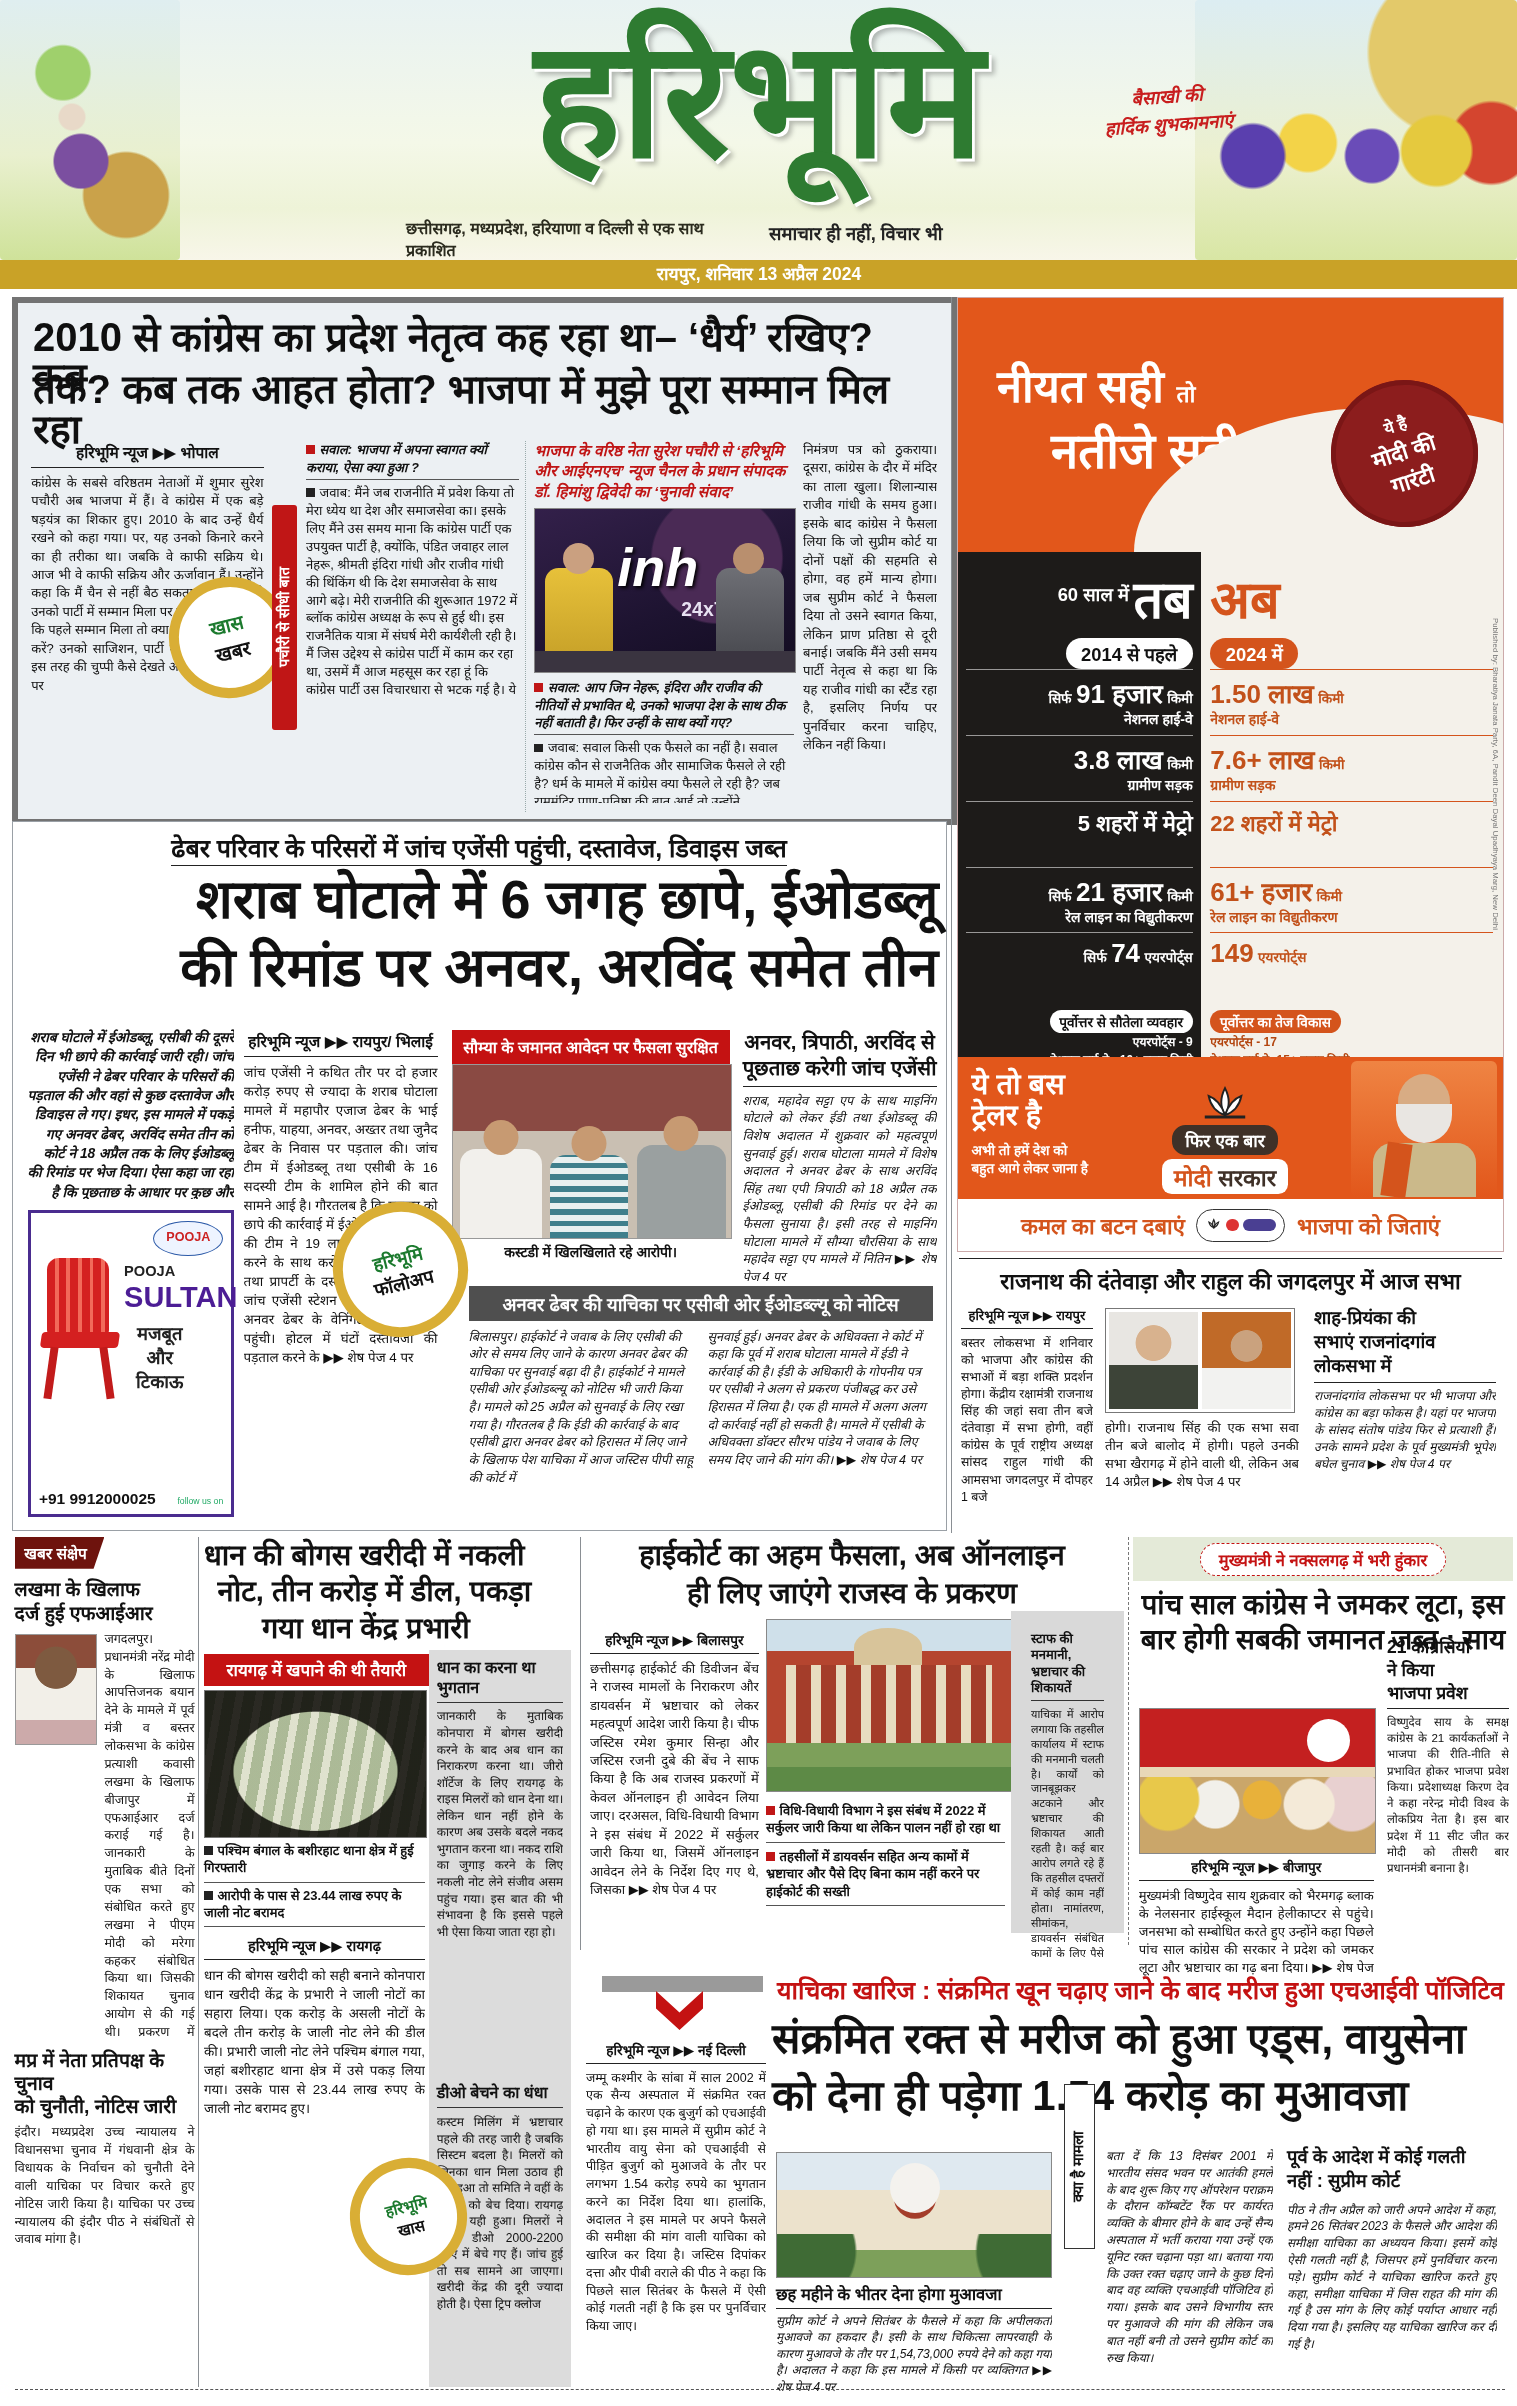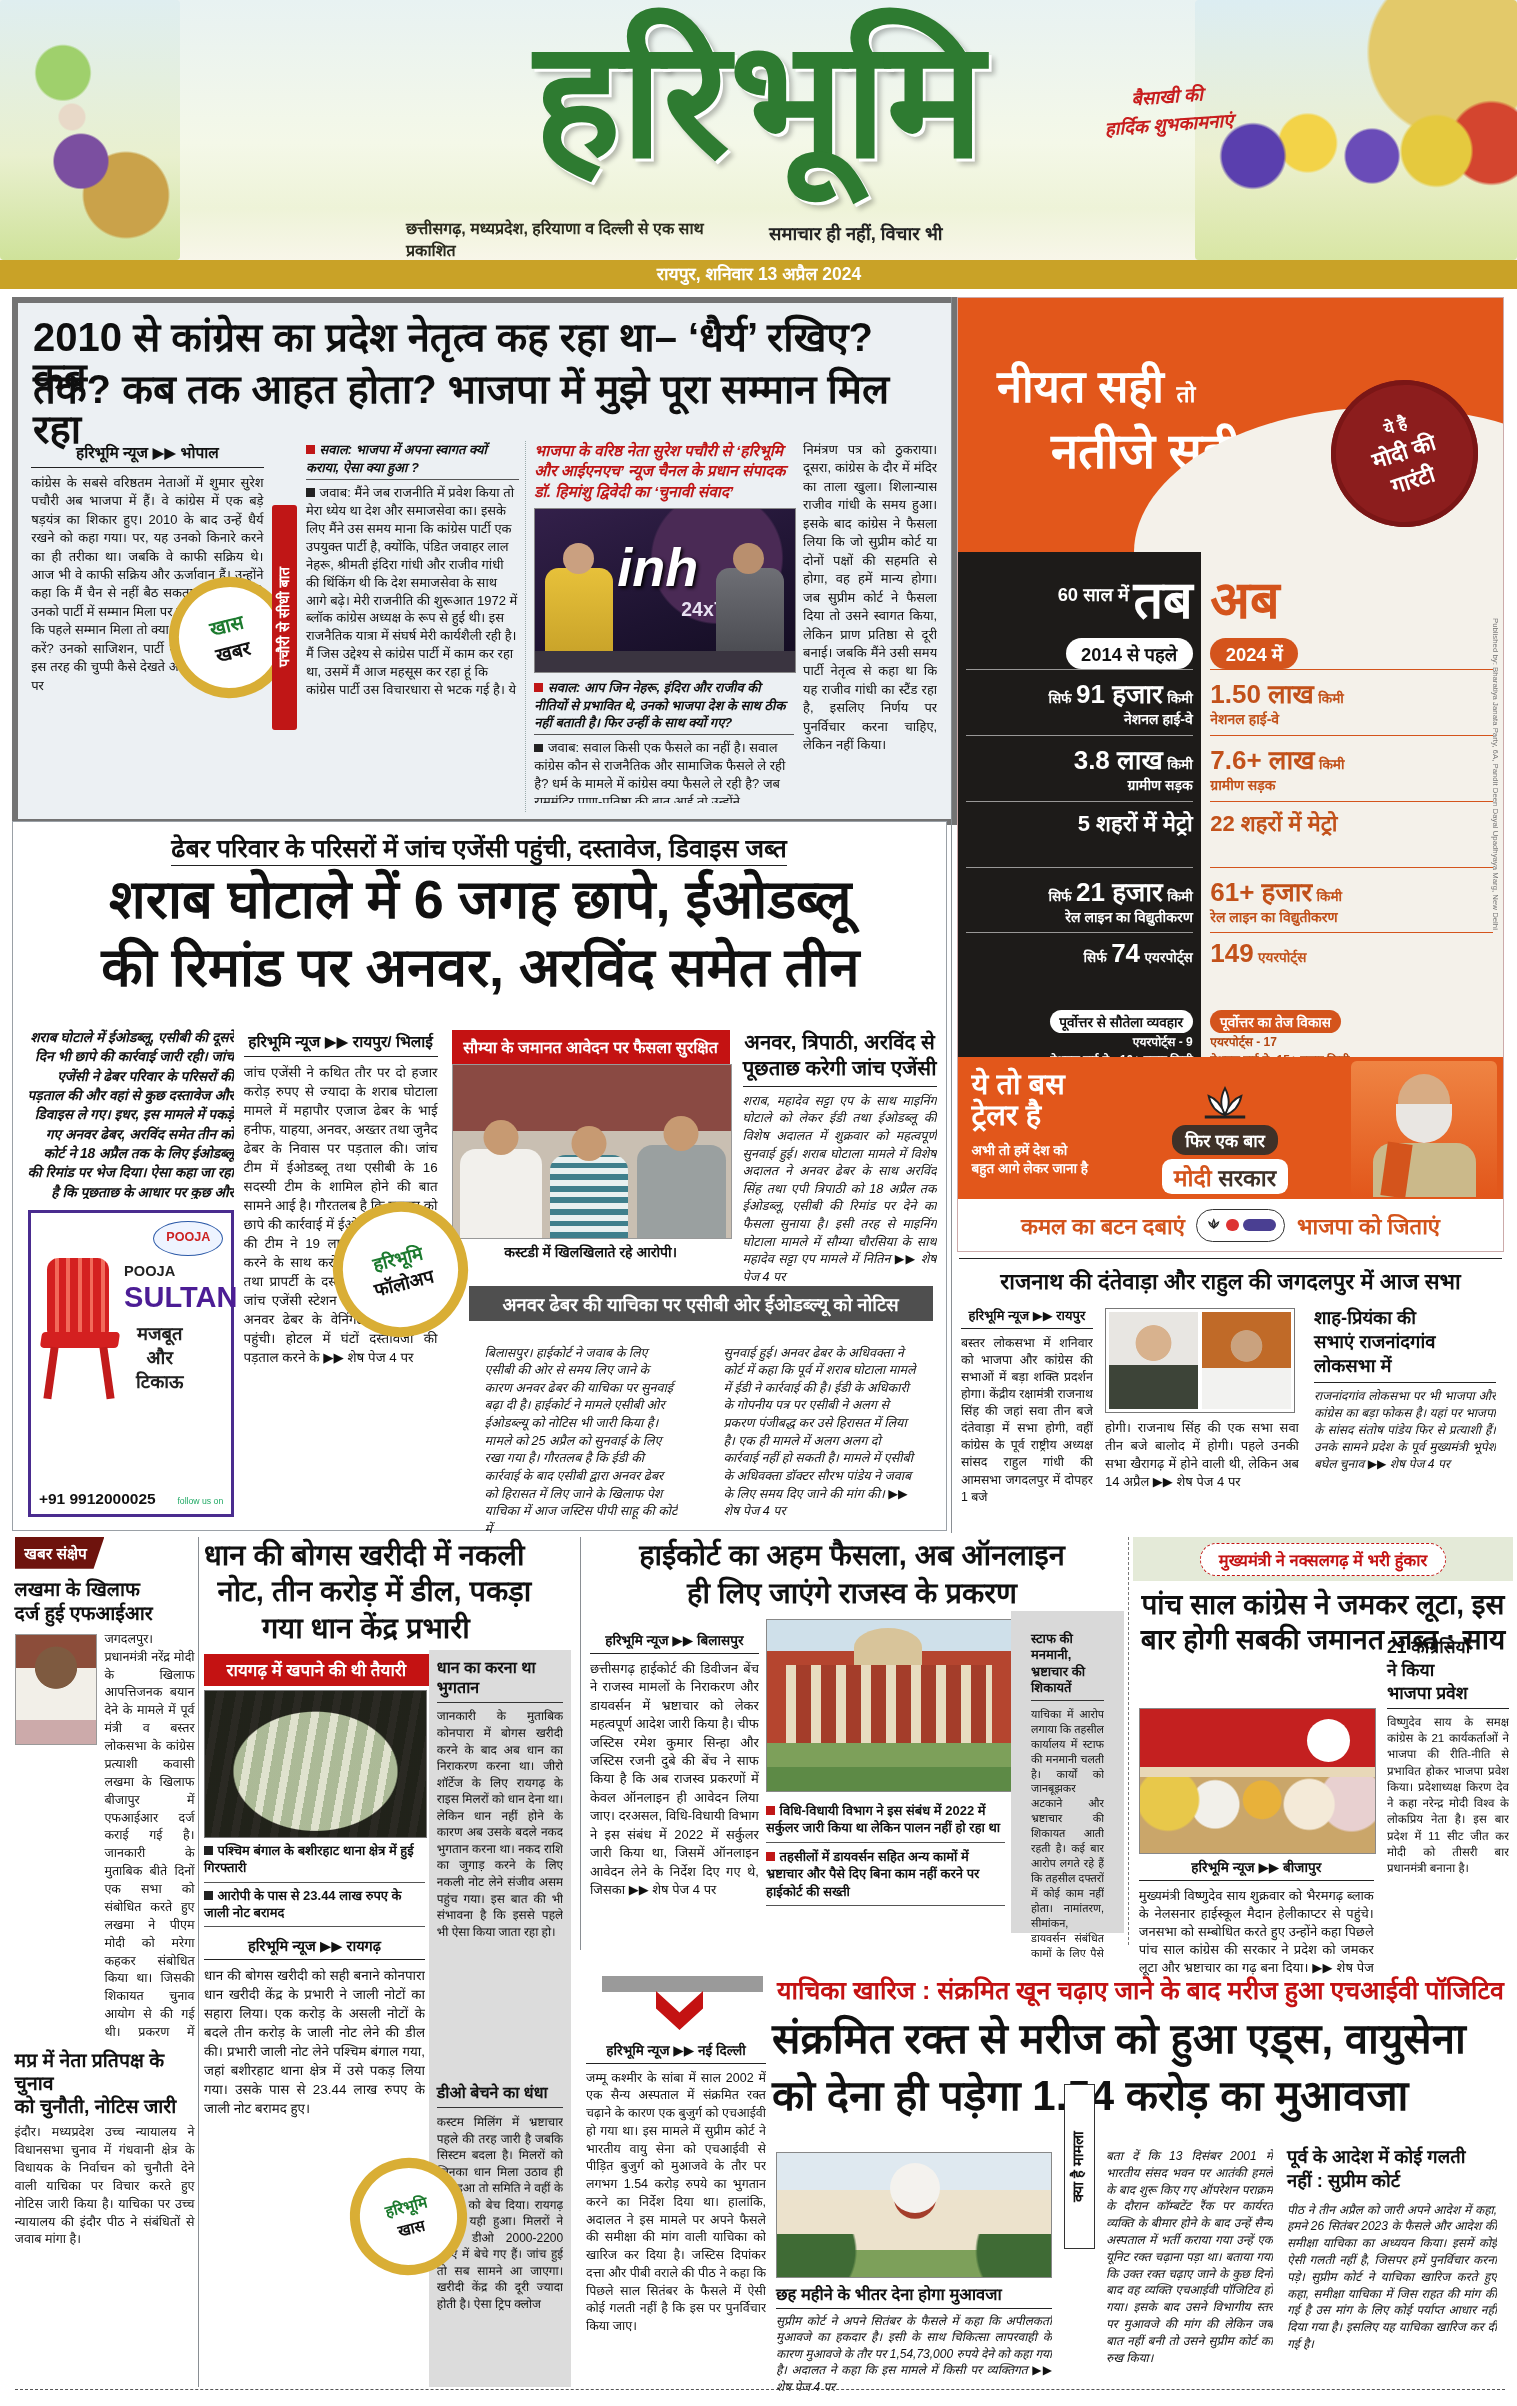--- a/index.html
+++ b/index.html
@@ -124,21 +124,21 @@
   .evm{width:89px;height:33px;border:1.9px solid #333;border-radius:17.5px;background:#fff;display:flex;
      align-items:center;justify-content:space-around;padding:0 5.8px;box-sizing:border-box;}
   .evm .dot{width:12.6px;height:12.6px;border-radius:50%;background:#d33;}
   .evm .pill{width:33px;height:12.6px;border-radius:6.8px;background:#4a3f92;}
   .pubrot{right:2.9px;top:320px;writing-mode:vertical-rl;font-size:7.8px;color:#777;}
 
   
   .liquor{left:11.6px;top:821px;width:933px;height:708px;background:#fff;border:1px solid #9aa0a6;}
   .kicker{left:0;top:7.8px;width:100%;text-align:center;font-size:25px;font-weight:800;}
   .kicker span{border-bottom:1.9px solid #222;padding-bottom:2.9px;}
-  .lq-h{left:9.7px;width:916px;text-align:center;font-size:54px;font-weight:800;line-height:1.0;}
+  .lq-h{left:9.7px;width:916px;text-align:right;font-size:54px;font-weight:800;line-height:1.0;}
   .intro{font-style:italic;font-weight:700;font-size:13.8px;line-height:1.4;text-align:right;}
   .pooja{border:3.9px solid #4a2c8f;background:#fff;padding:5.8px;box-sizing:border-box;}
   .chair{position:absolute;left:9.7px;top:45px;width:80px;height:146px;}
   .chair .back{position:absolute;left:5.8px;top:0;width:62px;height:76px;border-radius:11.6px 11.6px 3.9px 3.9px;
      background:repeating-linear-gradient(90deg,#d42020 0 7.8px,#f26a5a 7.8px 11.6px);}
   .chair .seat{position:absolute;left:0;top:74px;width:78px;height:15.5px;background:#d42020;border-radius:3.9px;transform:skewX(-8deg);}
   .chair .leg{position:absolute;top:89px;width:7.8px;height:52px;background:#c21b1b;}
   .chair .l1{left:5.8px;transform:rotate(8deg);} .chair .l2{left:62px;transform:rotate(-8deg);}
   .pj-logo{position:absolute;right:7.8px;top:7.8px;width:68px;height:33px;border:1.9px solid #2c5aa8;border-radius:50%;
      color:#c22;font-weight:800;font-size:12.6px;text-align:center;line-height:31px;background:#eef4ff;}
@@ -155,21 +155,21 @@
   .person::before{content:"";position:absolute;left:50%;top:-29px;transform:translateX(-50%);
      width:35px;height:35px;border-radius:50%;background:#c79a72;}
   .p1{left:7.8px;width:82px;height:89px;background:#f2f0ec;}
   .p2{left:97px;width:78px;height:83px;background:repeating-linear-gradient(0deg,#3f7f8c 0 5.8px,#e8f0f0 5.8px 11.6px);}
   .p3{left:184px;width:89px;height:93px;background:#9aa0a0;}
   .pic-cap{font-size:14px;font-weight:700;text-align:center;padding-top:3.9px;}
   .sub-head{font-size:20.4px;font-weight:800;line-height:1.25;text-align:center;border-bottom:1.9px solid #222;
      padding-bottom:4.9px;margin-bottom:5.8px;}
   .notice-banner{background:#4f4f4f;color:#fff;font-weight:800;font-size:18.4px;text-align:center;padding:4.9px 1.9px;}
   .notice-cols{display:flex;gap:13.6px;margin-top:7.8px;}
-  .notice-cols p{font-style:italic;font-size:12.6px;line-height:1.4;width:50%;margin:16px;}
+  .notice-cols p{font-style:italic;font-size:12.6px;line-height:1.4;width:50%;margin:0;}
 
   
   .rajnath{left:959px;top:1258px;width:543px;height:276px;border-top:1.9px solid #222;}
   .rj-h{left:0;top:5.8px;width:543px;text-align:center;font-size:22px;font-weight:800;}
   .duo{width:190px;height:105px;border:1.9px solid #777;background:#fff;display:flex;gap:3.9px;padding:2.9px;box-sizing:border-box;}
   .duo .d1{width:50%;background:radial-gradient(circle at 50% 32%,#d8b28e 0 22%,transparent 23%),
       linear-gradient(180deg,#e8e6e2 0 55%,#3d4438 55% 100%);}
   .duo .d2{width:50%;background:radial-gradient(circle at 50% 35%,#caa27e 0 20%,transparent 21%),
       linear-gradient(180deg,#c06a28 0 58%,#f2f2f0 58% 100%);}
 

